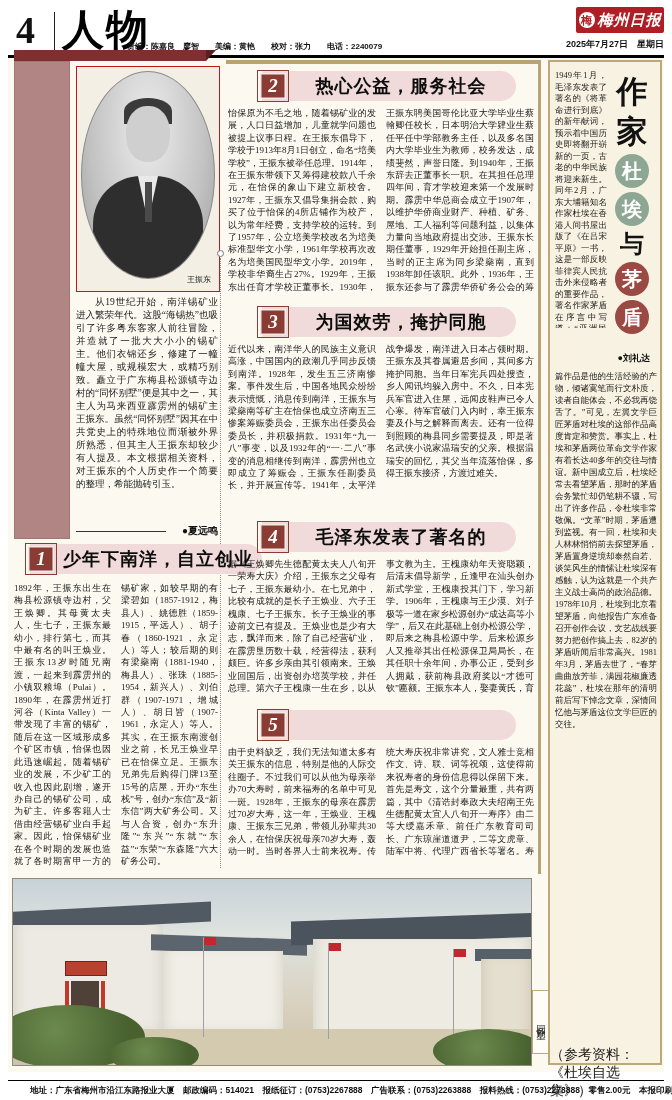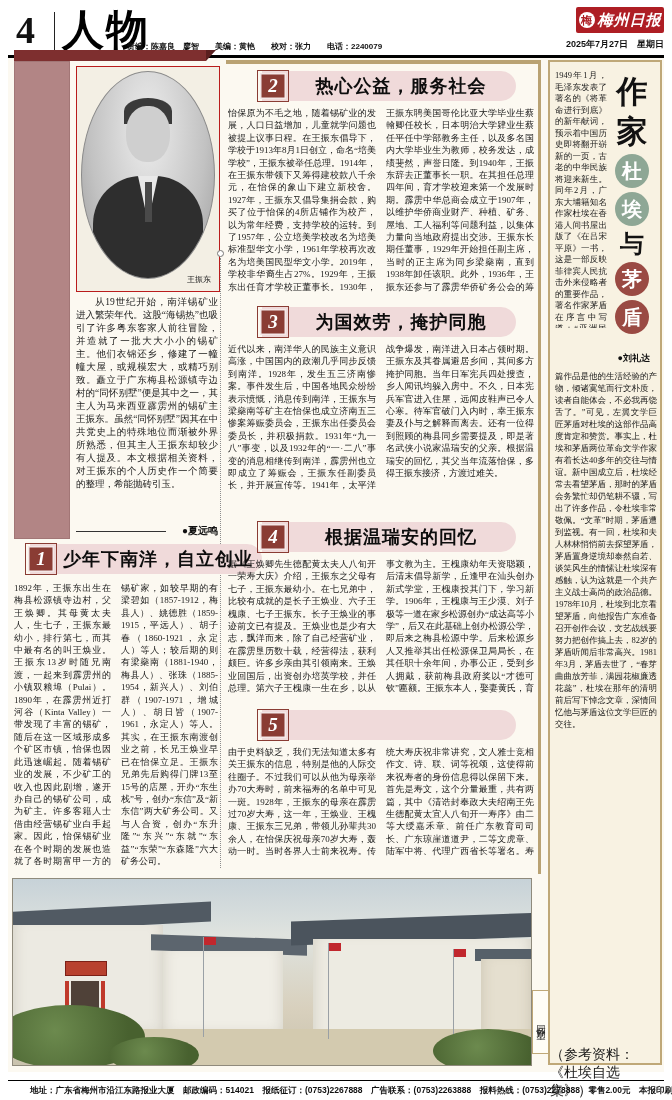--- a/index.html
+++ b/index.html
@@ -141,21 +141,21 @@
   <div class="cols bodytext" style="left:228px;top:107px;width:306px;height:193px;">怡保原为不毛之地，随着锡矿业的发展，人口日益增加，儿童就学问题也被提上议事日程。在王振东倡导下，学校于1913年8月1日创立，命名“培美学校”，王振东被举任总理。1914年，在王振东带领下又筹得建校款八千余元，在怡保的象山下建立新校舍。1927年，王振东又倡导集捐会款，购买了位于怡保的4所店铺作为校产，以为常年经费，支持学校的运转。到了1957年，公立培美学校改名为培美标准型华文小学，1961年学校再次改名为培美国民型华文小学。2019年，学校非华裔生占27%。1929年，王振东出任育才学校正董事长。1930年，王振东聘美国哥伦比亚大学毕业生蔡翰卿任校长，日本明治大学肄业生蔡任平任中学部教务主任，以及多名国内大学毕业生为教师，校务发达，成绩斐然，声誉日隆。到1940年，王振东辞去正董事长一职。在其担任总理四年间，育才学校迎来第一个发展时期。霹雳中华总商会成立于1907年，以维护华侨商业财产、种植、矿务、屋地、工人福利等问题利益，以集体力量向当地政府提出交涉。王振东长期任董事，1929年开始担任副主席，当时的正主席为同乡梁燊南，直到1938年卸任该职。此外，1936年，王振东还参与了霹雳华侨矿务公会的筹建工作。霹雳华人矿务公会（Perak Chinese Mining Association）于1936年成立，主要是以联络霹雳华人矿家之间的感情、交换知识、谋产业发展为宗旨。另外，王振东还任霹雳公立女子高小学校副总理，霹雳慈善社副总理且被举为永远名誉总理，怡保公立文学总理。对当时怡保的华文学校大小捐款更是不可胜计，其余凡关于社会公益事业，无论国内国外，王振东莫不见义勇为，捐资相助。</div>
 
   <div class="banner" style="left:262px;top:307px;width:254px;">
     <span class="numbox">3</span>
     <span class="btitle">为国效劳，掩护同胞</span>
   </div>
   <div class="cols bodytext" style="left:228px;top:343px;width:306px;height:174px;">近代以来，南洋华人的民族主义意识高涨，中国国内的政潮几乎同步反馈到南洋。1928年，发生五三济南惨案。事件发生后，中国各地民众纷纷表示愤慨，消息传到南洋，王振东与梁燊南等矿主在怡保也成立济南五三惨案筹赈委员会，王振东出任委员会委员长，并积极捐款。1931年“九一八”事变，以及1932年的“一·二八”事变的消息相继传到南洋，霹雳州也立即成立了筹赈会，王振东任副委员长，并开展宣传等。1941年，太平洋战争爆发，南洋进入日本占领时期。王振东及其眷属避居乡间，其间多方掩护同胞。当年日军宪兵四处搜查，乡人闻讯均躲入房中。不久，日本宪兵军官进入住屋，远闻皮鞋声已令人心寒。待军官破门入内时，幸王振东妻及仆与之解释而离去。还有一位得到照顾的梅县同乡需要提及，即是著名武侠小说家温瑞安的父亲。根据温瑞安的回忆，其父当年流落怡保，多得王振东接济，方渡过难关。</div>
 
   <div class="banner" style="left:262px;top:522px;width:254px;">
     <span class="numbox">4</span>
-    <span class="btitle">根据温瑞安的回忆</span>
+    <span class="btitle">毛泽东发表了著名的</span>
   </div>
   <div class="cols bodytext" style="left:228px;top:558px;width:306px;height:147px;">据《王焕卿先生德配黄太夫人八旬开一荣寿大庆》介绍，王振东之父母有七子，王振东最幼小。在七兄弟中，比较有成就的是长子王焕业、六子王槐康、七子王振东。长子王焕业的事迹前文已有提及。王焕业也是少有大志，飘洋而来，除了自己经营矿业，在霹雳垦历数十载，经营得法，获利颇巨。许多乡亲由其引领南来。王焕业回国后，出资创办培英学校，并任总理。第六子王槐康一生在乡，以从事文教为主。王槐康幼年天资聪颖，后清末倡导新学，丘逢甲在汕头创办新式学堂，王槐康投其门下，学习新学。1906年，王槐康与王少漠、刘子极等一道在家乡松源创办“成达高等小学”，后又在此基础上创办松源公学，即后来之梅县松源中学。后来松源乡人又推举其出任松源保卫局局长，在其任职十余年间，办事公正，受到乡人拥戴，获前梅县政府奖以“才德可钦”匾额。王振东本人，娶妻黄氏，育有六子。王振东发达以后，携妻带子，衣锦还乡，看望父母，其母黄太夫人见自己幼子当年13岁下南洋，远渡万里，今日事业发达，光耀门楣，非常感慨，用当地谚语称赞自己的幼子，以表达心中的万分欣喜之情。王振东回乡后，出资兴建大屋，与兄弟的房屋相连成片。</div>
 
   <div class="banner" style="left:262px;top:710px;width:254px;">
     <span class="numbox">5</span>
   </div>
   <div class="cols bodytext" style="left:228px;top:746px;width:306px;height:122px;">由于史料缺乏，我们无法知道太多有关王振东的信息，特别是他的人际交往圈子。不过我们可以从他为母亲举办70大寿时，前来福寿的名单中可见一斑。1928年，王振东的母亲在霹雳过70岁大寿，这一年，王焕业、王槐康、王振东三兄弟，带领儿孙辈共30余人，在怡保庆祝母亲70岁大寿，轰动一时。当时各界人士前来祝寿。传统大寿庆祝非常讲究，文人雅士竞相作文、诗、联、词等祝颂，这使得前来祝寿者的身份信息得以保留下来。首先是寿文，这个分量最重，共有两篇，其中《清诰封奉政大夫绍南王先生德配黄太宜人八旬开一寿序》由二等大绶嘉禾章、前任广东教育司司长、广东琼崖道道尹，二等文虎章、陆军中将、代理广西省长等署名。寿联赠送者有怡保公立女学校等，赠送福寿词有育才学校教务主任等。前来祝寿的，几乎囊括了当时军政界要员，这反映了王振东广阔的社会关系网，也折射出了他的社会地位。正如他们兄弟三人在答谢来宾的致辞中所说“乃蒙内地外洋军政绅商工学男女各界诸亲戚友，惠然莅止”之句，从物理空间上和社会空间上展示了自己的社会关系网络。目前不太清楚王振东一生回过乡几次，也没有他参与家乡社会活动的资料，所以关于他的历史文献难以找到。这可能是王振东在家乡不太知名的重要原因。</div>
 
   <div class="sidebar">
     <div class="sb-lead">1949年1月，毛泽东发表了著名的《将革命进行到底》的新年献词，预示着中国历史即将翻开崭新的一页，古老的中华民族将迎来新生。同年2月，广东大埔籍知名作家杜埃在香港人间书屋出版了《在吕宋平原》一书，这是一部反映菲律宾人民抗击外来侵略者的重要作品，著名作家茅盾在序言中写道：“亚洲民族的新历史在创造中，新民主主义的新中国已经实现。……（杜埃）曾在吕宋平原参加了华侨游击支队，所以这里的九</div>

